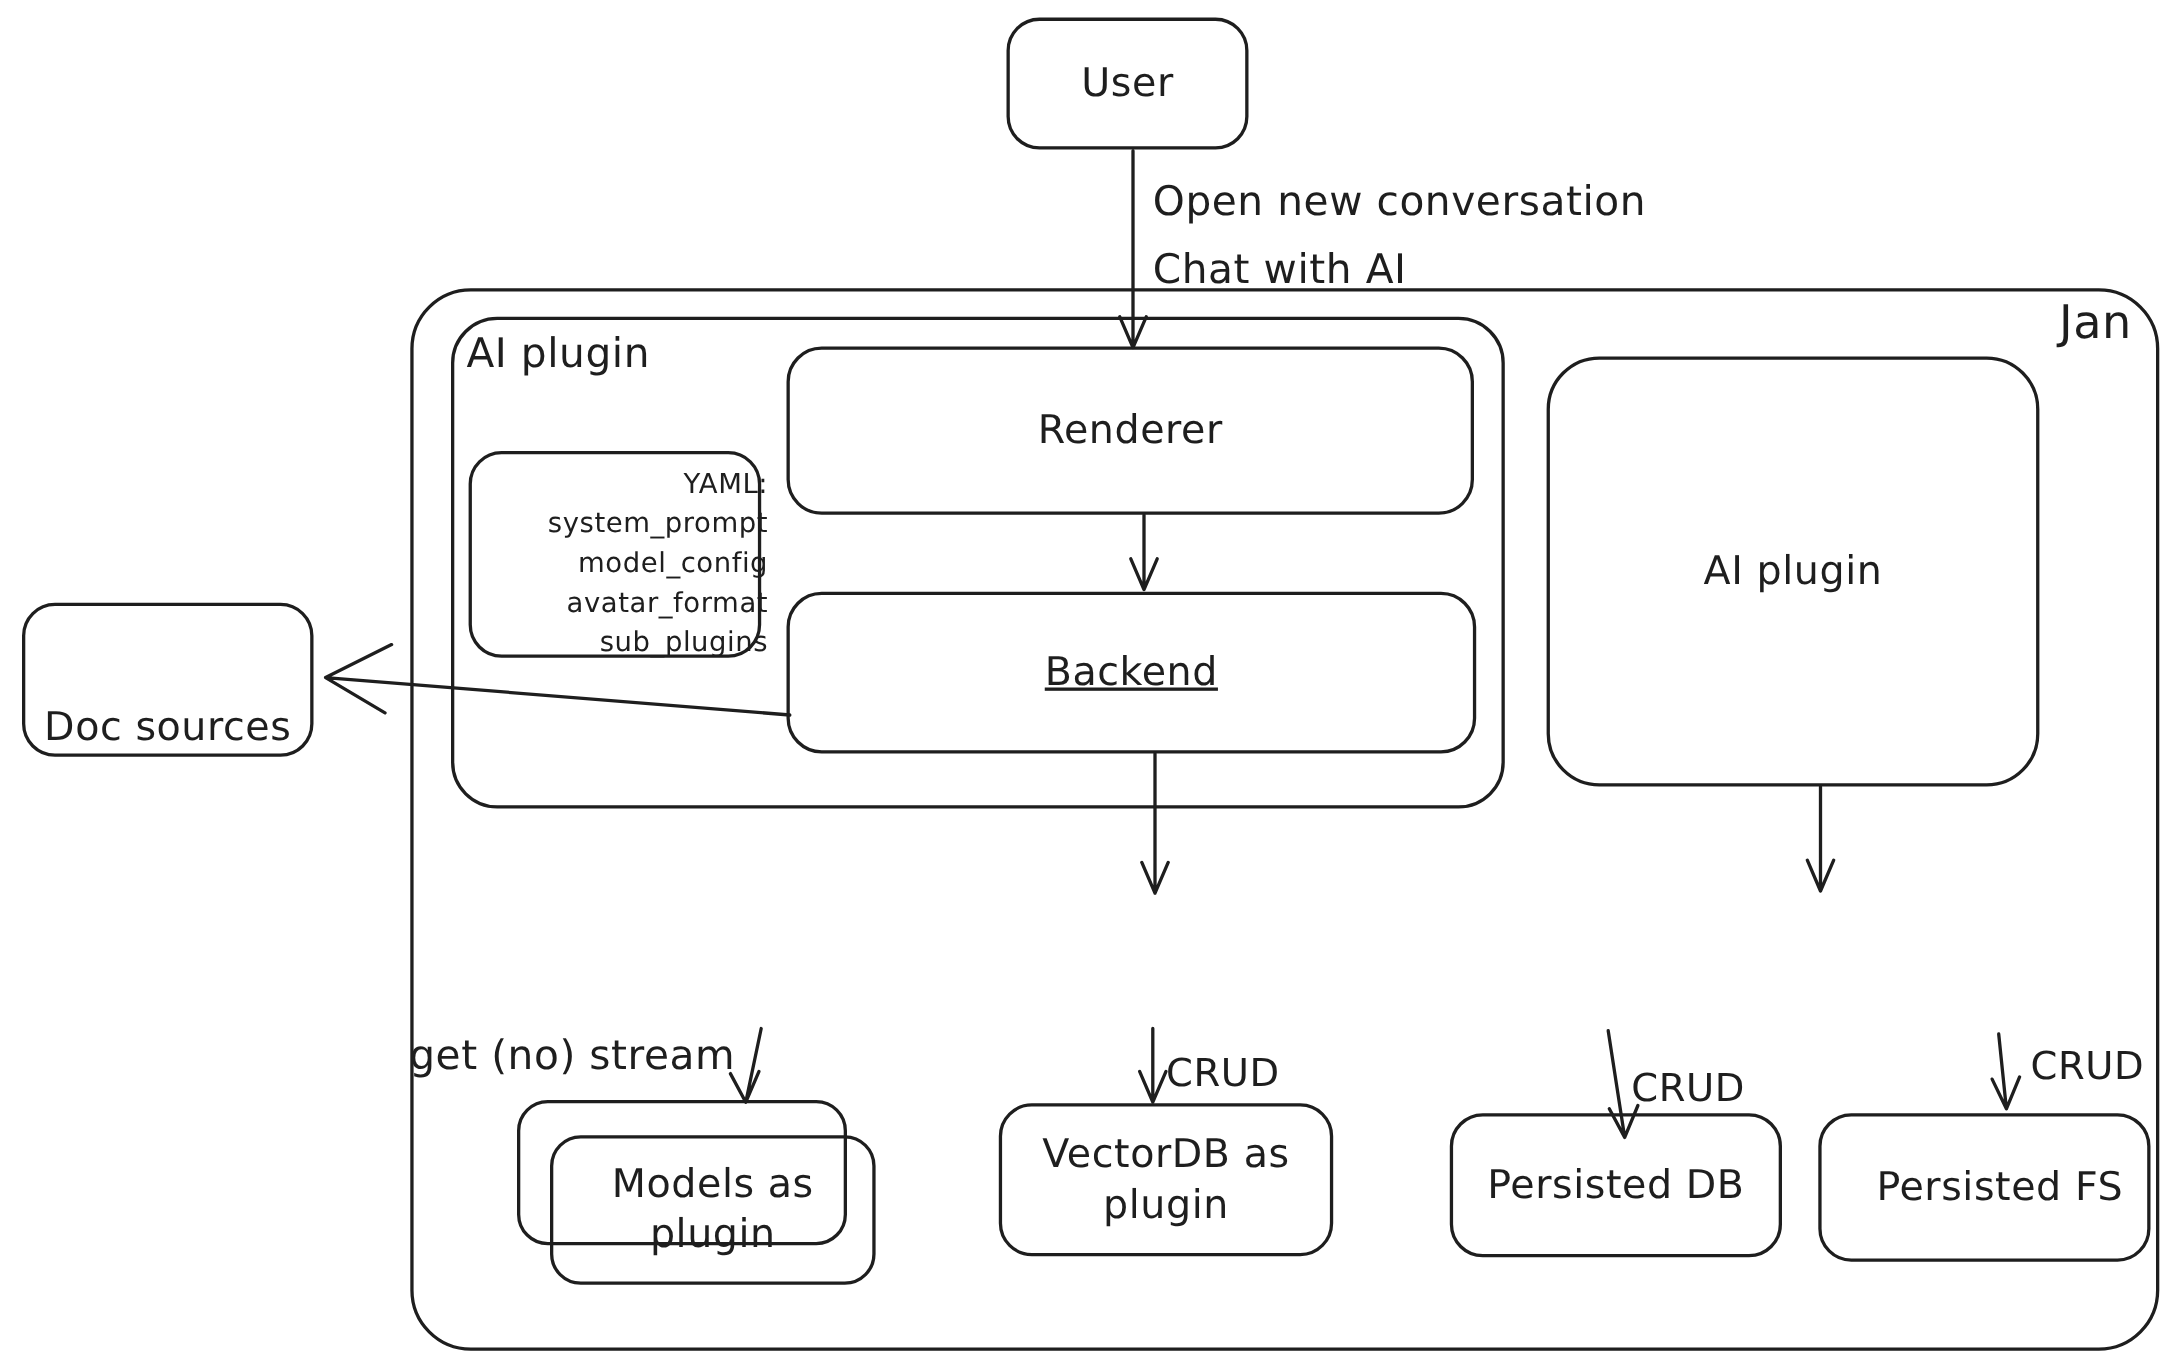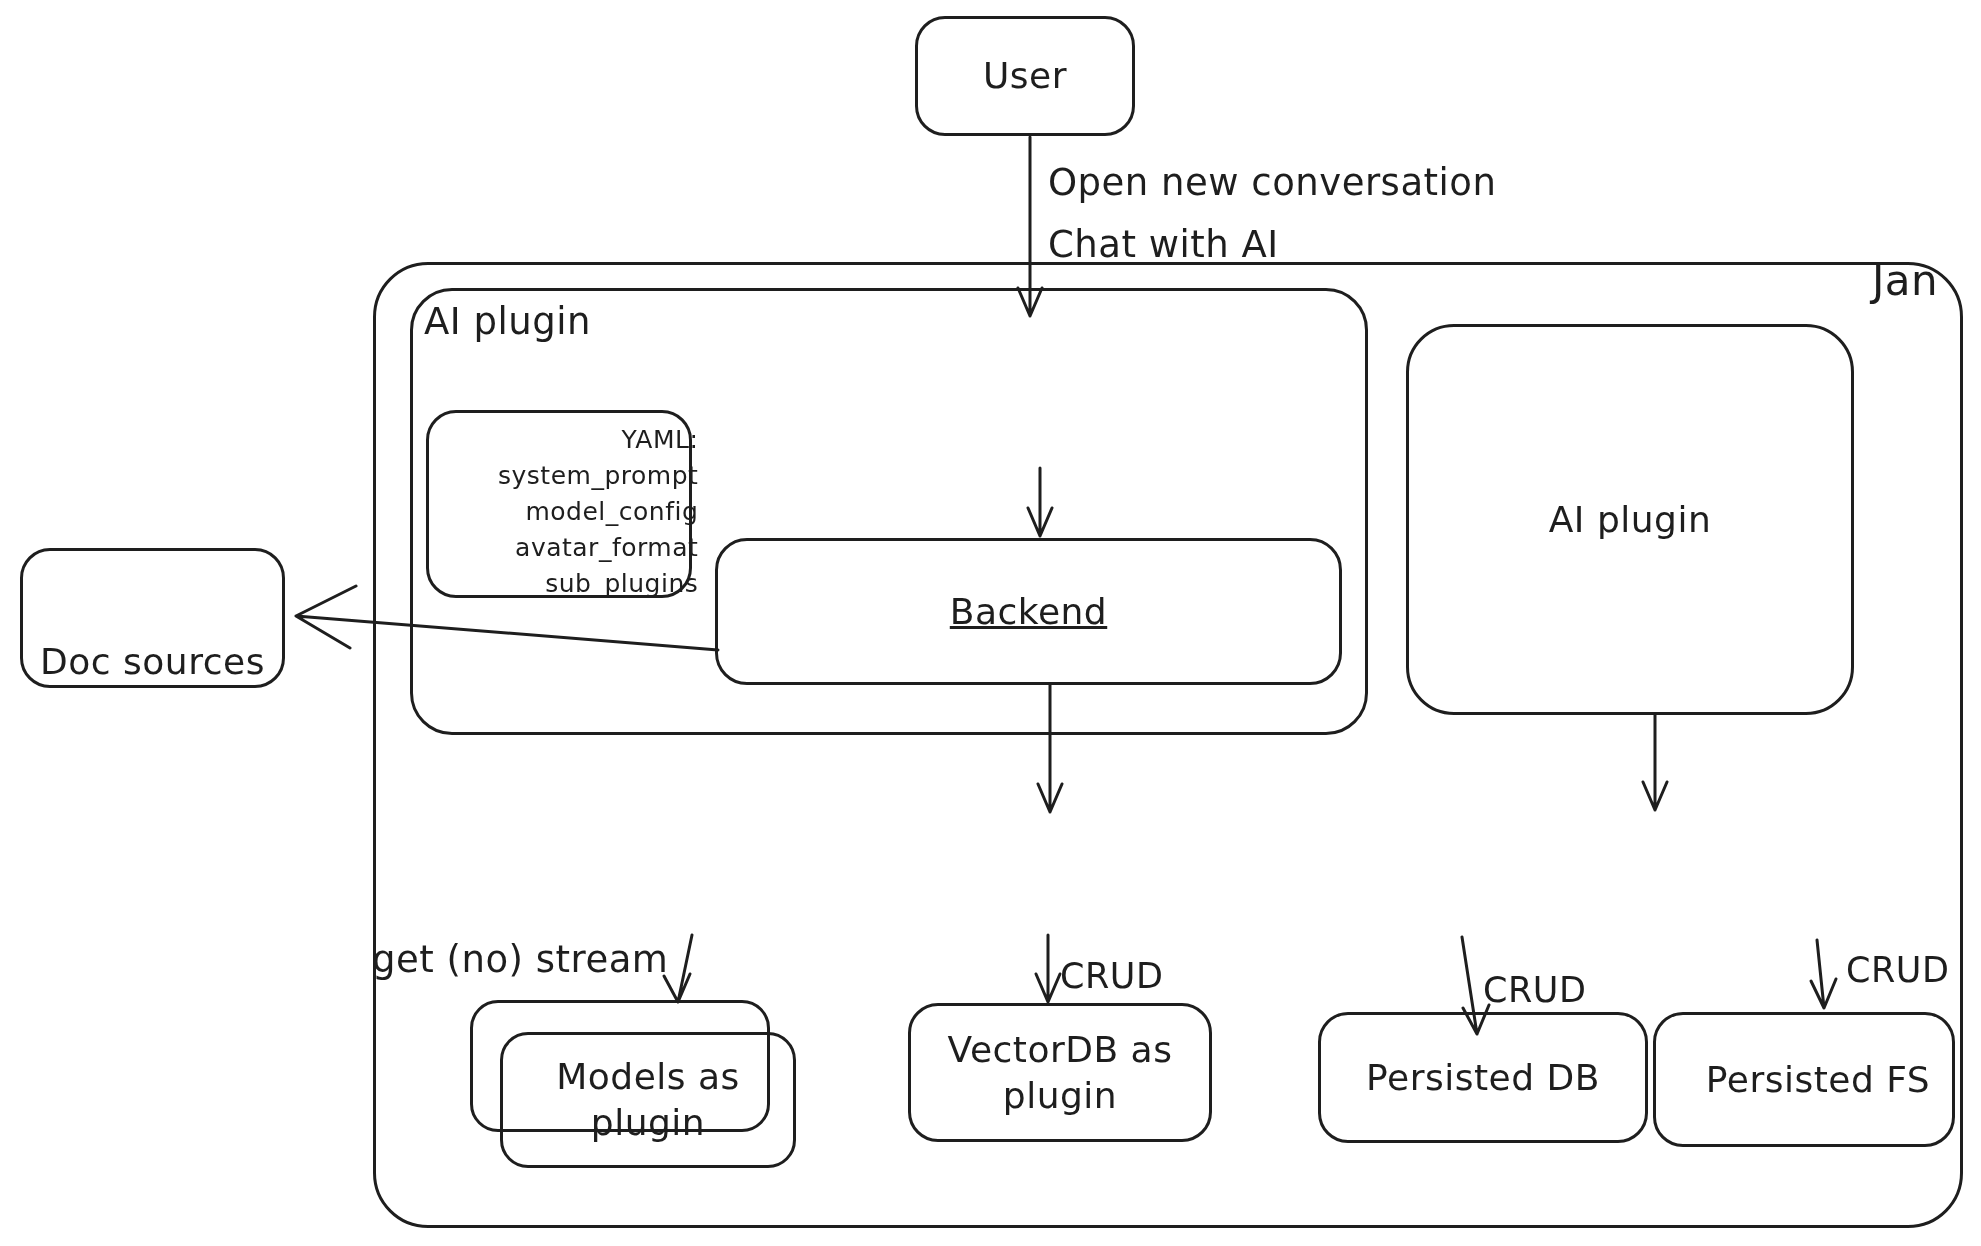--- a/index.html
+++ b/index.html
@@ -33,32 +33,35 @@
     stroke:var(--stroke,#1e1e1e); stroke-width:3; fill:none;
     stroke-linecap:round; stroke-linejoin:round;
   }
 </style>
 </head>
 <body>
 
 <div class="canvas">
 
   <div class="box" style="left:373px; top:262px; width:1590px; height:966px; border-radius:55px;"></div>
-  <div class="label" style="left:1855px; top:256px; width:100px; font-size:42px; text-align:center;">Jan</div>
+  <div class="label" style="left:1855px; top:268px; width:100px; font-size:42px; text-align:center;">Jan</div>
 
   <div class="box" style="left:915px; top:16px; width:220px; height:120px; border-radius:30px;">
     <span class="node-label">User</span>
   </div>
 
   <div class="label" style="left:1048px; top:152px; font-size:37px; line-height:62px;">Open new conversation
 Chat with AI</div>
 
   <div class="box" style="left:410px; top:288px; width:958px; height:447px; border-radius:42px;"></div>
   <div class="label" style="left:424px; top:300px; font-size:37px;">AI plugin</div>
 
+  <div class="box" style="left:715px; top:315px; width:625px; height:153px; border-radius:32px;">
+    <span class="node-label">Renderer</span>
+  </div>
 
   <div class="box" style="left:715px; top:538px; width:627px; height:147px; border-radius:32px;text-decoration:underline;">
     <span class="node-label">Backend</span>
   </div>
 
   <div class="box" style="left:426px; top:410px; width:266px; height:188px; border-radius:30px; align-items:flex-start; justify-content:flex-start;"></div>
   <div class="label" style="left:450px; top:422px; font-size:25px; line-height:36px; text-align:right;margin-left:48px;">YAML:
 system_prompt
 model_config
 avatar_format
@@ -82,21 +85,21 @@
   <div class="box" style="left:500px; top:1032px; width:296px; height:136px; border-radius:28px;">
     <span class="node-label">Models as
 plugin</span>
   </div>
 
   <div class="box" style="left:908px; top:1003px; width:304px; height:139px; border-radius:30px;">
     <span class="node-label">VectorDB as
 plugin</span>
   </div>
 
-  <div class="box" style="left:1318px; top:1012px; width:330px; height:131px; border-radius:30px;">
+  <div class="box" style="left:1318px; top:1012px; width:302px; height:131px; border-radius:30px;">
     <span class="node-label">Persisted DB</span>
   </div>
 
   <div class="box" style="left:1653px; top:1012px; width:302px; height:135px; border-radius:30px;padding-left:28px;">
     <span class="node-label">Persisted FS</span>
   </div>
 
   <svg class="arrows" width="1981" height="1246" viewBox="0 0 1981 1246">
     <path d="M1030 137 L1030 316 M1018 288 L1030 316 L1042 288"></path>
     <path d="M1040 468 L1040 536 M1028 508 L1040 536 L1052 508"></path>

